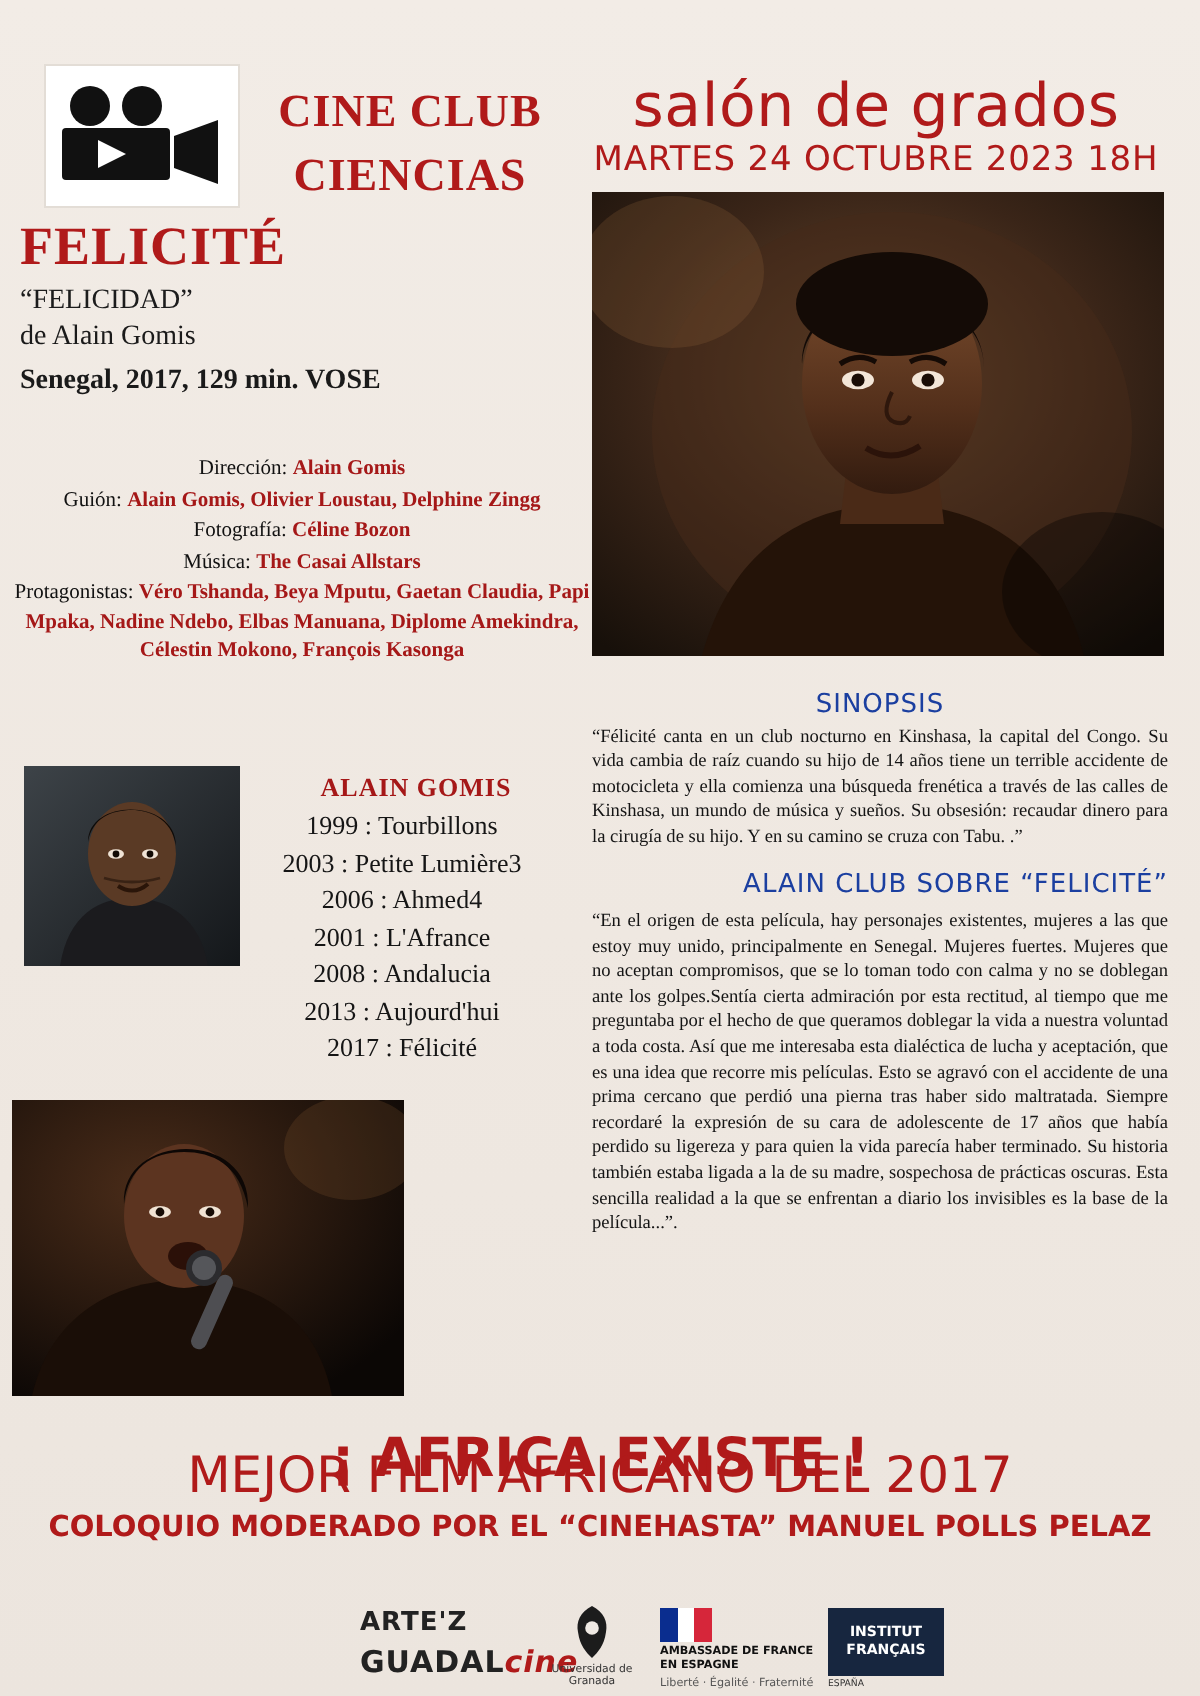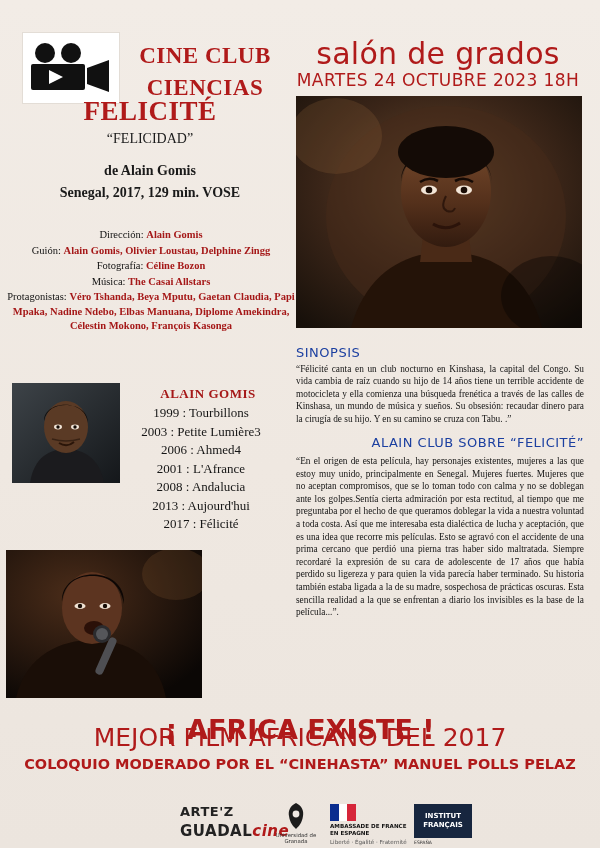--- a/index.html
+++ b/index.html
@@ -37,45 +37,45 @@
     font-family:"DejaVu Sans", sans-serif;font-weight:normal;
     letter-spacing:.3px;
   }
   .fecha{
     position:absolute;left:288px;top:52px;width:300px;text-align:center;
     color:#b01a1a;font-size:17px;font-family:"DejaVu Sans", sans-serif;
     letter-spacing:.4px;
   }
 
   
-  .titleblock{position:absolute;left:10px;top:96px;width:280px;text-align:center;}
+  .titleblock{position:absolute;left:10px;top:108px;width:280px;text-align:left;}
   .film-title{color:#b01a1a;font-size:27px;font-weight:bold;letter-spacing:.5px;}
   .film-alt{font-size:14px;color:#1c1c1c;margin-top:4px;}
-  .film-dir{font-size:14px;font-weight:bold;margin-top:16px;}
+  .film-dir{font-size:14px;font-weight:normal;margin-top:2px;}
   .film-meta{font-size:14px;font-weight:bold;margin-top:6px;}
 
   
   .credits{position:absolute;left:6px;top:228px;width:290px;text-align:center;font-size:10.5px;line-height:14.5px;}
   .credits .lbl{font-weight:normal;color:#111;}
   .credits .val{color:#a51818;font-weight:bold;}
   .credits .row{margin-bottom:1px;}
   .cast{color:#a51818;font-weight:bold;}
 
   
   .portrait{
     position:absolute;left:296px;top:96px;width:286px;height:232px;
     overflow:hidden;background:#2b1d16;
   }
 
   
   .sec-title{
     color:#1b3fa0;font-family:"DejaVu Sans", sans-serif;font-size:13px;
     letter-spacing:.5px;
   }
-  .sinopsis-h{position:absolute;left:296px;top:345px;width:288px;text-align:left;}
+  .sinopsis-h{position:absolute;left:296px;top:345px;width:288px;text-align:center;}
   .sinopsis-b{
     position:absolute;left:296px;top:363px;width:288px;
     font-size:9.3px;line-height:12.4px;text-align:justify;color:#141414;
   }
   .gomis-h{position:absolute;left:296px;top:435px;width:288px;text-align:right;}
   .gomis-b{
     position:absolute;left:296px;top:455px;width:288px;
     font-size:9.3px;line-height:12.6px;text-align:justify;color:#141414;
   }
 

